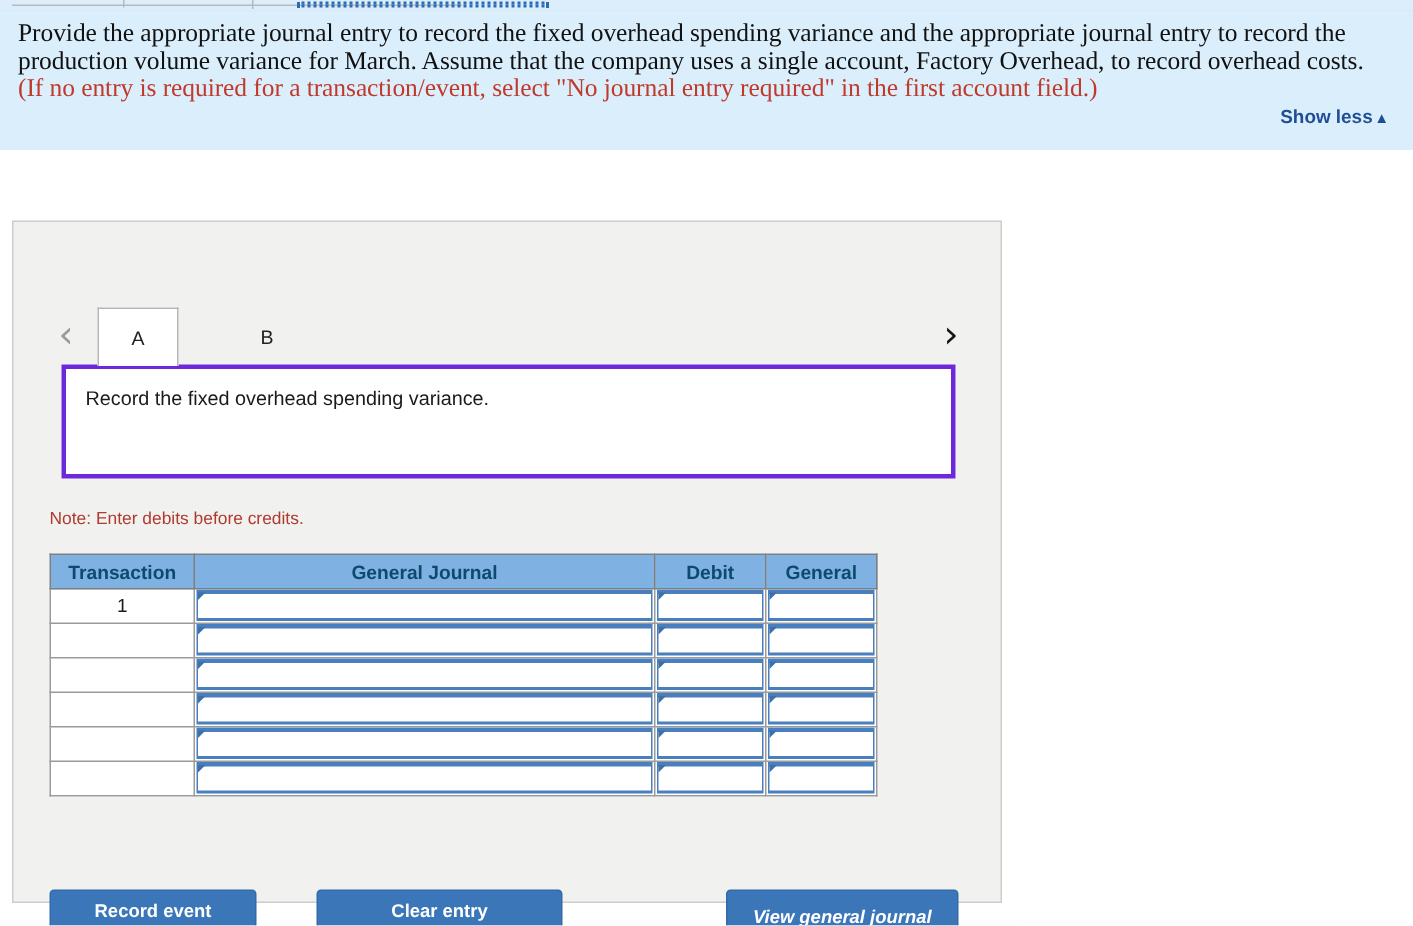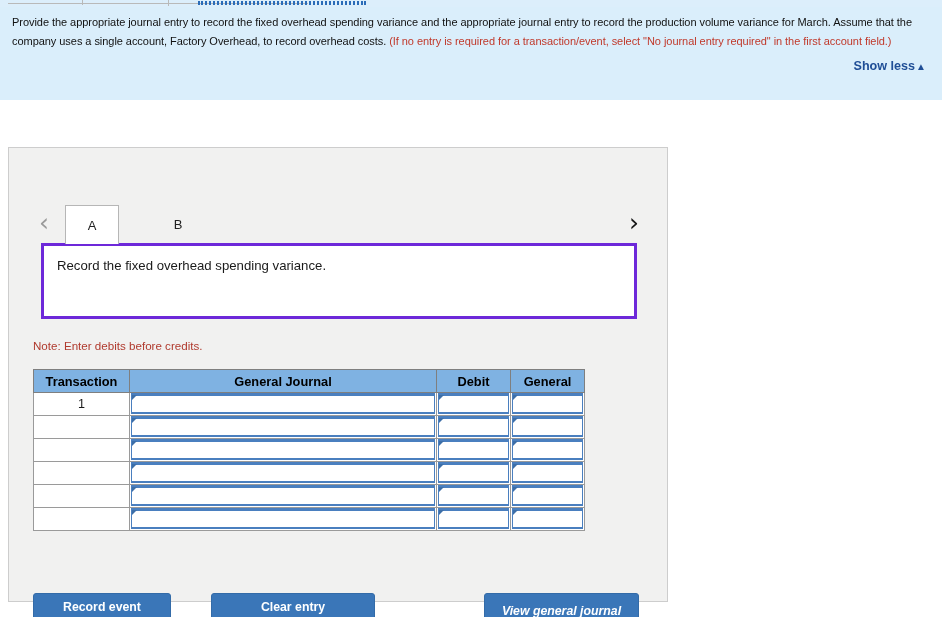--- a/index.html
+++ b/index.html
@@ -56,33 +56,34 @@
   .banner {
     position: absolute;
     left: 0; top: 7px;
     width: 942px;
     height: 93px;
     background: #daeefb;
     box-sizing: border-box;
     padding: 6px 12px 0 12px;
   }
   .banner-text {
-    font-size: 11px;
+    font-size: 17px;
     line-height: 18.5px;
     color: #111111;
     margin: 0;
     letter-spacing: -0.05px;
+    font-family: Liberation Serif, serif;
   }
   .banner-text .red {
     color: #c0392b;
   }
   .show-less {
     position: absolute;
     right: 16px;
-    top: 52px;
+    top: 64px;
     font-size: 12.6px;
     font-weight: bold;
     color: #1f4e96;
     cursor: pointer;
     white-space: nowrap;
   }
   .show-less .tri {
     display: inline-block;
     font-size: 10px;
     margin-left: 1px;
@@ -202,21 +203,21 @@
     left: 24px; top: 221px;
     border-collapse: collapse;
     table-layout: fixed;
     background: #ffffff;
   }
   .jtable th {
     background: #7fb2e2;
     border: 1px solid #7f7f7f;
     font-size: 12.8px;
     font-weight: bold;
-    color: #000000;
+    color: #0c4a6e;
     height: 22px;
     padding: 0;
     text-align: center;
   }
   .jtable td {
     border: 1px solid #9a9a9a;
     height: 21px;
     padding: 0;
     background: #ffffff;
     vertical-align: middle;

